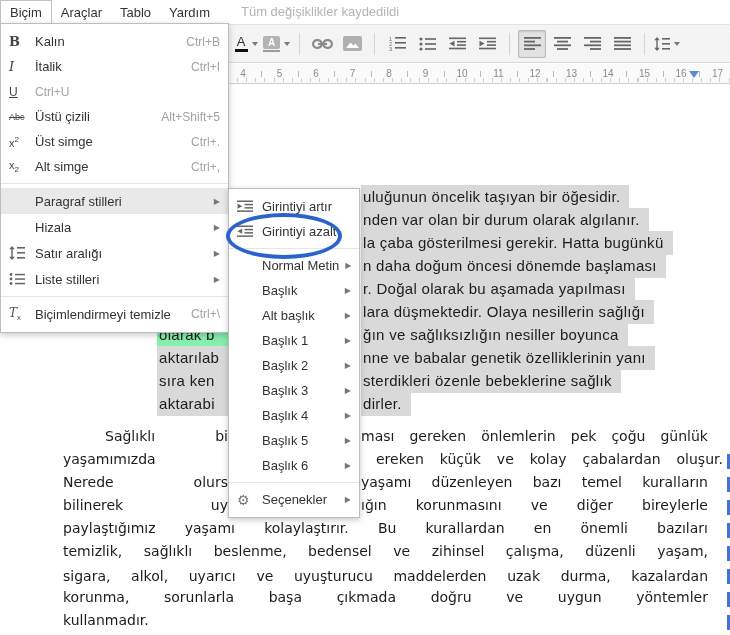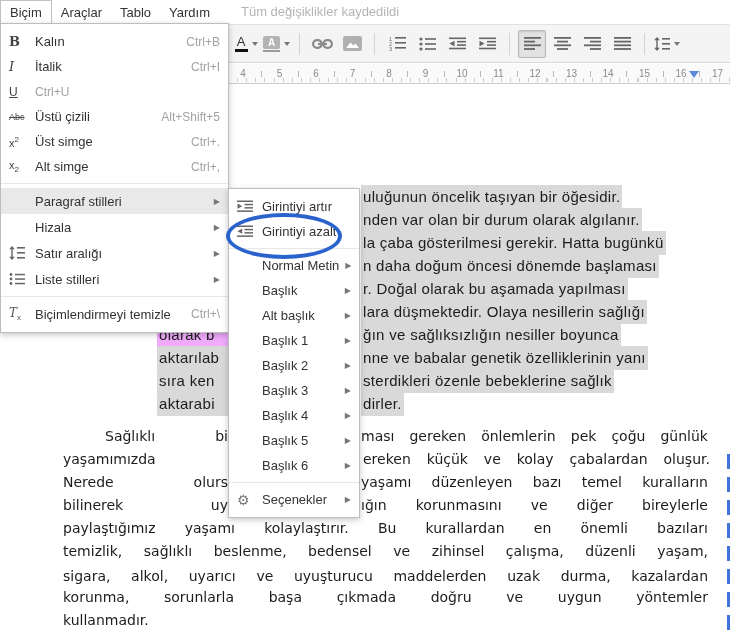--- a/index.html
+++ b/index.html
@@ -32,21 +32,21 @@
   .ruler-tick{position:absolute;top:7px;width:1px;height:6px;background:#b9b9b9;}
   .ruler-marker{position:absolute;top:7px;width:0;height:0;border-left:5px solid transparent;
                 border-right:5px solid transparent;border-top:7px solid #5b8add;transform:translateX(-50%);cursor:pointer;}
 
   
   .doc{position:absolute;inset:0;z-index:0;}
   .doc-line{position:absolute;left:0;width:730px;height:23px;font-size:15px;color:#1c1c1c;
             font-family:"Liberation Sans",sans-serif;letter-spacing:.3px;white-space:pre;}
   .doc-line.para2{font-family:"DejaVu Sans",sans-serif;font-size:14px;letter-spacing:0;}
   .seg{position:absolute;top:0;}
-  .seg.hl{background:#d9d9d9;padding:3px 2px 4px 2px;top:-3px;}
+  .seg.hl{background:#d9d9d9;padding:3px 9px 4px 2px;top:-3px;}
   .seg.just{display:inline-flex;justify-content:space-between;}
   .edge-mark{position:absolute;width:3px;background:#4273db;}
 
   
   .menu{position:absolute;background:#fff;border:1px solid #bdbdbd;box-shadow:0 2px 6px rgba(0,0,0,.22);
         box-sizing:border-box;padding:5px 0;z-index:20;}
   #format-menu{left:0;top:23px;width:229px;}
   #para-menu{left:228px;top:188px;width:132px;}
   .menu-item{position:relative;height:25px;display:flex;align-items:center;padding:0 8px;cursor:pointer;}
   #format-menu .menu-item.grp2{height:26px;}
@@ -65,26 +65,26 @@
 <body>
 
 <div id="app">
   <div class="doc" id="doc">
       <div class="doc-line" style="top: 188px;"><span class="seg hl" style="left: 361px; background: rgb(217, 217, 217);">uluğunun öncelik taşıyan bir öğesidir.</span></div>
       <div class="doc-line" style="top: 211px;"><span class="seg hl" style="left: 361px; background: rgb(217, 217, 217);">nden var olan bir durum olarak algılanır.</span></div>
       <div class="doc-line" style="top: 234px;"><span class="seg hl" style="left: 361px; background: rgb(217, 217, 217);">la çaba gösterilmesi gerekir. Hatta bugünkü</span></div>
       <div class="doc-line" style="top: 257px;"><span class="seg hl" style="left: 361px; background: rgb(217, 217, 217);">n daha doğum öncesi dönemde başlaması</span></div>
       <div class="doc-line" style="top: 280px;"><span class="seg hl" style="left: 361px; background: rgb(217, 217, 217);">r. Doğal olarak bu aşamada yapılması</span></div>
       <div class="doc-line" style="top: 303px;"><span class="seg hl" style="left: 361px; background: rgb(217, 217, 217);">lara düşmektedir. Olaya nesillerin sağlığı</span></div>
-      <div class="doc-line" style="top: 326px;"><span class="seg hl" style="left: 157px; min-width: 71px; background: #f0abfc;">olarak b</span><span class="seg hl" style="left: 361px; background: rgb(217, 217, 217);">ğın ve sağlıksızlığın nesiller boyunca</span></div>
+      <div class="doc-line" style="top: 326px;"><span class="seg hl" style="left: 157px; min-width: 71px; background: #86efac;">olarak b</span><span class="seg hl" style="left: 361px; background: rgb(217, 217, 217);">ğın ve sağlıksızlığın nesiller boyunca</span></div>
       <div class="doc-line" style="top: 349px;"><span class="seg hl" style="left: 157px; min-width: 71px; background: rgb(217, 217, 217);">aktarılab</span><span class="seg hl" style="left: 361px; background: rgb(217, 217, 217);">nne ve babalar genetik özelliklerinin yanı</span></div>
       <div class="doc-line" style="top: 372px;"><span class="seg hl" style="left: 157px; min-width: 71px; background: rgb(217, 217, 217);">sıra ken</span><span class="seg hl" style="left: 361px; background: rgb(217, 217, 217);">sterdikleri özenle bebeklerine sağlık</span></div>
       <div class="doc-line" style="top: 395px;"><span class="seg hl" style="left: 157px; min-width: 71px; background: rgb(217, 217, 217);">aktarabi</span><span class="seg hl" style="left: 361px; background: rgb(217, 217, 217);">dirler.</span></div>
       <div class="doc-line para2" style="top: 428px;"><span class="seg just" style="left: 105px; width: 123px;"><span>Sağlıklı</span><span>bi</span></span><span class="seg just" style="left: 361px; width: 347px;"><span>ması</span><span>gereken</span><span>önlemlerin</span><span>pek</span><span>çoğu</span><span>günlük</span></span></div>
-      <div class="doc-line para2" style="top: 451px;"><span class="seg" style="left: 63px;">yaşamımızda</span><span class="seg just" style="left: 363px; width: 347px;"><span>ereken</span><span>küçük</span><span>ve</span><span>kolay</span><span>çabalardan</span><span>oluşur.</span></span></div>
+      <div class="doc-line para2" style="top: 451px;"><span class="seg" style="left: 63px;">yaşamımızda</span><span class="seg just" style="left: 376px; width: 347px;"><span>ereken</span><span>küçük</span><span>ve</span><span>kolay</span><span>çabalardan</span><span>oluşur.</span></span></div>
       <div class="doc-line para2" style="top: 474px;"><span class="seg just" style="left: 63px; width: 165px;"><span>Nerede</span><span>olurs</span></span><span class="seg just" style="left: 361px; width: 347px;"><span>yaşamı</span><span>düzenleyen</span><span>bazı</span><span>temel</span><span>kuralların</span></span></div>
       <div class="doc-line para2" style="top: 497px;"><span class="seg just" style="left: 63px; width: 165px; gap: 20px;"><span>bilinerek</span><span>uy</span></span><span class="seg just" style="left: 361px; width: 347px;"><span>ığın</span><span>korunmasını</span><span>ve</span><span>diğer</span><span>bireylerle</span></span></div>
       <div class="doc-line para2" style="top: 520px;"><span class="seg just" style="left: 63px; width: 645px;"><span>paylaştığımız</span><span>yaşamı</span><span>kolaylaştırır.</span><span>Bu</span><span>kurallardan</span><span>en</span><span>önemli</span><span>bazıları</span></span></div>
       <div class="doc-line para2" style="top: 543px;"><span class="seg just" style="left: 63px; width: 645px;"><span>temizlik,</span><span>sağlıklı</span><span>beslenme,</span><span>bedensel</span><span>ve</span><span>zihinsel</span><span>çalışma,</span><span>düzenli</span><span>yaşam,</span></span></div>
       <div class="doc-line para2" style="top: 568px; text-decoration: underline;"><span class="seg just" style="left: 63px; width: 645px;"><span>sigara,</span><span>alkol,</span><span>uyarıcı</span><span>ve</span><span>uyuşturucu</span><span>maddelerden</span><span>uzak</span><span>durma,</span><span>kazalardan</span></span></div>
       <div class="doc-line para2" style="top: 589px;"><span class="seg just" style="left: 63px; width: 645px;"><span>korunma,</span><span>sorunlarla</span><span>başa</span><span>çıkmada</span><span>doğru</span><span>ve</span><span>uygun</span><span>yöntemler</span></span></div>
       <div class="doc-line para2" style="top: 612px;"><span class="seg" style="left: 63px;">kullanmadır.</span></div>
       <div class="edge-mark" style="left: 727px; top: 454px; height: 15px; background: rgb(66, 115, 219);"></div>
       <div class="edge-mark" style="left: 727px; top: 477px; height: 15px; background: rgb(66, 115, 219);"></div>
       <div class="edge-mark" style="left: 727px; top: 500px; height: 15px; background: rgb(66, 115, 219);"></div>

